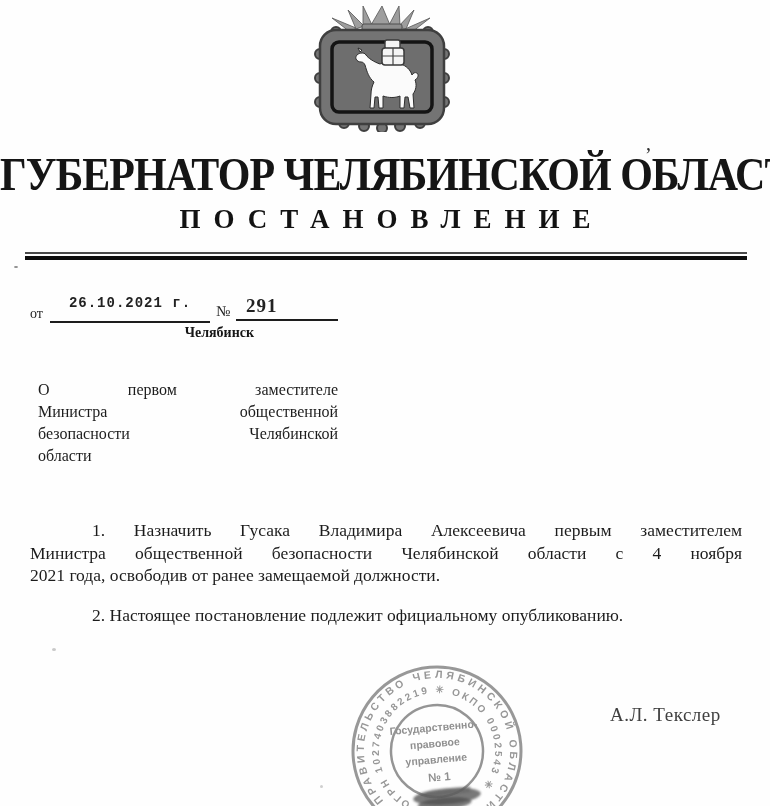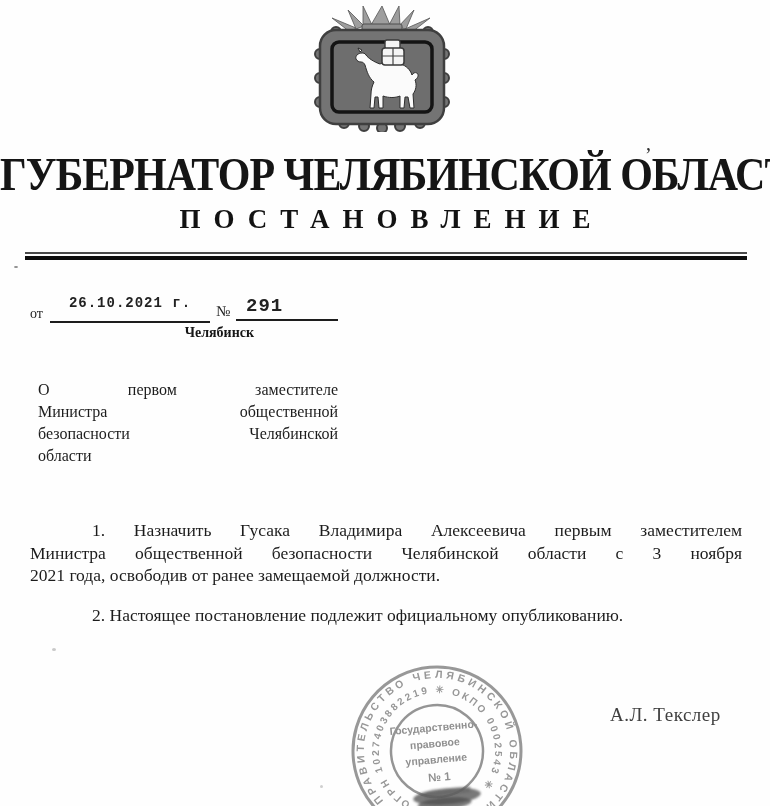--- a/index.html
+++ b/index.html
@@ -26,21 +26,21 @@
   .date-u{
     position:absolute;left:50px;top:295px;width:160px;height:26px;
     border-bottom:2px solid #1d1d1d;text-align:center;
     font-family:"Liberation Mono", monospace;font-size:14px;font-weight:bold;
     letter-spacing:1px;color:#222;
   }
   .num-sign{position:absolute;left:216px;top:303px;font-size:15px;}
   .num-u{
     position:absolute;left:236px;top:295px;width:102px;height:26px;
     border-bottom:2px solid #1d1d1d;text-align:left;padding-left:10px;
-    box-sizing:border-box;font-family:Liberation Mono, monospace;
+    box-sizing:border-box;font-family:Liberation Serif, serif;
     font-size:19px;font-weight:bold;letter-spacing:1px;color:#222;
   }
   .city{
     position:absolute;left:146px;top:325px;width:108px;text-align:right;
     font-size:14px;font-weight:bold;color:#161616;
   }
   .subject{position:absolute;left:30px;top:379px;width:300px;font-size:16px;line-height:22px;margin-left:8px;}
   .jline{text-align:justify;text-align-last:justify;white-space:nowrap;}
   .body-block{position:absolute;left:30px;top:519px;width:712px;font-size:17.5px;line-height:22.5px;}
   .indent{text-indent:62px;}
@@ -119,21 +119,21 @@
 
   <div class="subject">
     <div class="jline">О первом заместителе</div>
     <div class="jline">Министра общественной</div>
     <div class="jline">безопасности Челябинской</div>
     <div>области</div>
   </div>
 
   <div class="body-block">
     <div class="jline indent">1. Назначить Гусака Владимира Алексеевича первым заместителем</div>
-    <div class="jline">Министра общественной безопасности Челябинской области с 3 ноября</div>
+    <div class="jline">Министра общественной безопасности Челябинской области с 4 ноября</div>
     <div>2021 года, освободив от ранее замещаемой должности.</div>
     <div class="indent p2">2. Настоящее постановление подлежит официальному опубликованию.</div>
   </div>
 
   <svg class="stamp" viewBox="0 0 200 200" aria-hidden="true">
     <defs>
       <path id="ringOuter" d="M 100,100 m -73,0 a 73,73 0 1,1 146,0 a 73,73 0 1,1 -146,0"></path>
       <path id="ringInner" d="M 100,100 m -58,0 a 58,58 0 1,1 116,0 a 58,58 0 1,1 -116,0"></path>
       <filter id="blur1">
           <feGaussianBlur stdDeviation="1.1"></feGaussianBlur>

